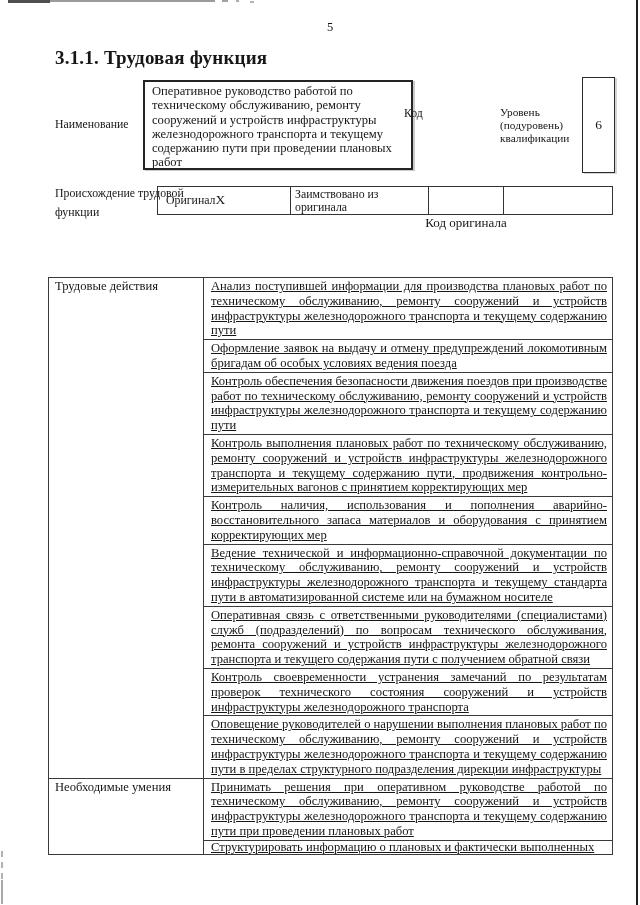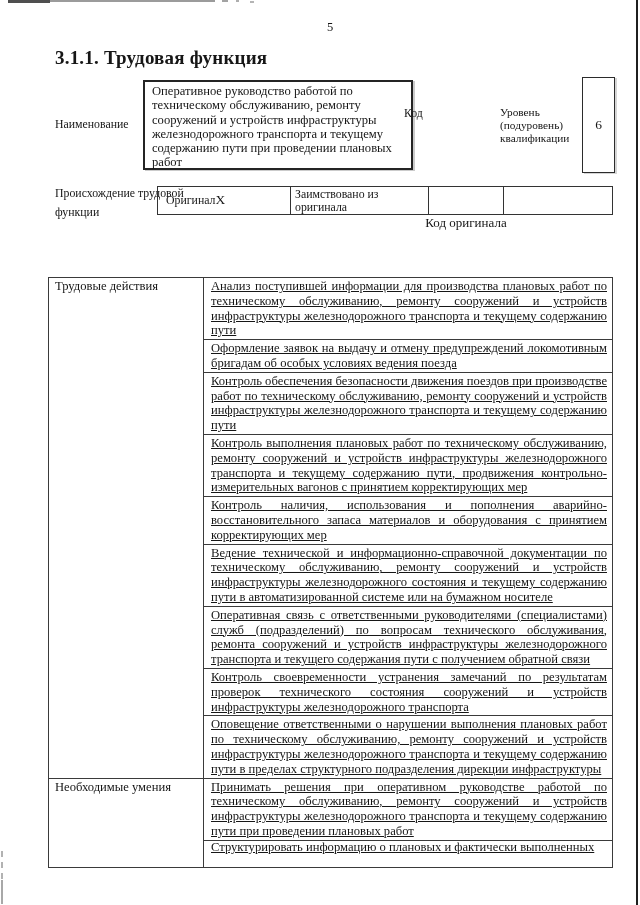--- a/index.html
+++ b/index.html
@@ -68,21 +68,21 @@
                  font-size:11.8px; line-height:13.5px; }
 
   
   .main-table { position:absolute; left:48px; top:277px; width:564px;
                 border-collapse:collapse; table-layout:fixed; }
   .main-table td { border:1.5px solid #3a3a3a; vertical-align:top;
                    font-size:12.6px; line-height:14.8px; }
   .main-table td.sec-label { width:155px; padding:1px 1px 1px 6px; }
   .main-table td.cell { width:409px; padding:1px 5px 1px 7px; text-align:justify;text-decoration:underline; }
   .main-table tr.cut td { height:14px; overflow:hidden; line-height:13.5px;
-                          padding-top:0; padding-bottom:13px; }
+                          padding-top:0; padding-bottom:0; }
 </style>
 </head>
 <body>
 
 <div class="page">
 
   <div class="art art-top-dark"></div>
   <div class="art art-top-light"></div>
   <div class="art art-dot1"></div>
   <div class="art art-dot2"></div>
@@ -130,30 +130,30 @@
     <tr>
       <td class="cell">Контроль обеспечения безопасности движения поездов при производстве работ по техническому обслуживанию, ремонту сооружений и устройств инфраструктуры железнодорожного транспорта и текущему содержанию пути</td>
     </tr>
     <tr>
       <td class="cell">Контроль выполнения плановых работ по техническому обслуживанию, ремонту сооружений и устройств инфраструктуры железнодорожного транспорта и текущему содержанию пути, продвижения контрольно-измерительных вагонов с принятием корректирующих мер</td>
     </tr>
     <tr>
       <td class="cell">Контроль наличия, использования и пополнения аварийно-восстановительного запаса материалов и оборудования с принятием корректирующих мер</td>
     </tr>
     <tr>
-      <td class="cell">Ведение технической и информационно-справочной документации по техническому обслуживанию, ремонту сооружений и устройств инфраструктуры железнодорожного состояния и текущему содержанию пути в автоматизированной системе или на бумажном носителе</td>
+      <td class="cell">Ведение технической и информационно-справочной документации по техническому обслуживанию, ремонту сооружений и устройств инфраструктуры железнодорожного транспорта и текущему стандарта пути в автоматизированной системе или на бумажном носителе</td>
     </tr>
     <tr>
       <td class="cell">Оперативная связь с ответственными руководителями (специалистами) служб (подразделений) по вопросам технического обслуживания, ремонта сооружений и устройств инфраструктуры железнодорожного транспорта и текущего содержания пути с получением обратной связи</td>
     </tr>
     <tr>
       <td class="cell">Контроль своевременности устранения замечаний по результатам проверок технического состояния сооружений и устройств инфраструктуры железнодорожного транспорта</td>
     </tr>
     <tr>
-      <td class="cell">Оповещение ответственными о нарушении выполнения плановых работ по техническому обслуживанию, ремонту сооружений и устройств инфраструктуры железнодорожного транспорта и текущему содержанию пути в пределах структурного подразделения дирекции инфраструктуры</td>
+      <td class="cell">Оповещение руководителей о нарушении выполнения плановых работ по техническому обслуживанию, ремонту сооружений и устройств инфраструктуры железнодорожного транспорта и текущему содержанию пути в пределах структурного подразделения дирекции инфраструктуры</td>
     </tr>
     <tr>
       <td class="sec-label" rowspan="2">Необходимые умения</td>
       <td class="cell">Принимать решения при оперативном руководстве работой по техническому обслуживанию, ремонту сооружений и устройств инфраструктуры железнодорожного транспорта и текущему содержанию пути при проведении плановых работ</td>
     </tr>
     <tr class="cut">
       <td class="cell">Структурировать информацию о плановых и фактически выполненных</td>
     </tr>
   </tbody>
     </table>

